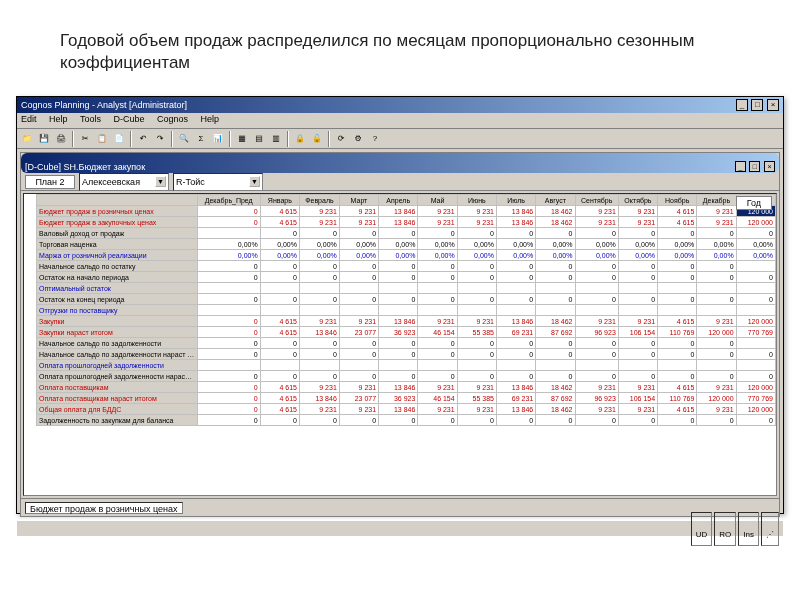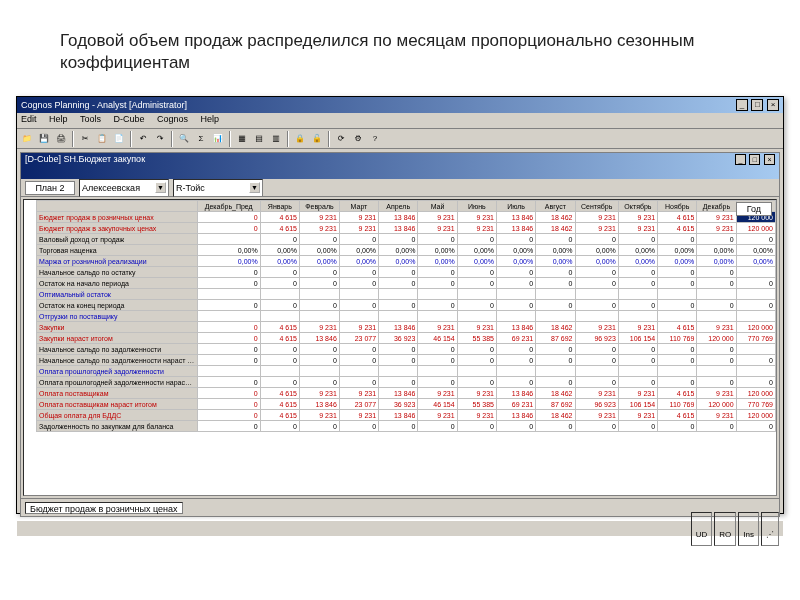--- a/index.html
+++ b/index.html
@@ -7,21 +7,21 @@
   .slide-title { font-size:17px; font-weight:400; color:#222; padding:30px 60px 10px 60px; line-height:1.3; }
   .app-frame { position:absolute; left:16px; top:96px; width:768px; height:418px; background:#d4d0c8; border:1px solid #000; box-shadow:2px 2px 5px rgba(0,0,0,0.3); }
   .titlebar { height:16px; background:linear-gradient(to right,#0a246a,#a6caf0); color:#fff; font-size:9px; padding:1px 4px; display:flex; justify-content:space-between; align-items:center; }
   .titlebar .buttons span { display:inline-block; width:12px; height:12px; background:#d4d0c8; border:1px solid #000; margin-left:1px; text-align:center; line-height:10px; font-size:8px; color:#000;}
   .menubar { height:16px; background:#d4d0c8; border-bottom:1px solid #808080; padding:1px 4px; font-size:9px; }
   .menubar span { margin-right:10px; }
   .toolbar { height:20px; background:#d4d0c8; border-bottom:1px solid #808080; display:flex; align-items:center; padding:0 2px; gap:1px;}
   .tool-btn { width:16px; height:16px; background:#d4d0c8; border:1px solid #d4d0c8; display:inline-flex; align-items:center; justify-content:center; font-size:8px;}
   .tool-sep { width:2px; height:16px; border-left:1px solid #808080; border-right:1px solid #fff; margin:0 2px;}
   .inner-window { margin:3px; border:1px solid #808080; background:#d4d0c8; height:365px; display:flex; flex-direction:column;}
-  .inner-titlebar { height:26px; background:linear-gradient(to right,#0a246a,#a6caf0); color:#fff; font-size:9px; padding:1px 4px; display:flex; justify-content:space-between; align-items:flex-start;}
+  .inner-titlebar { height:20px; background:linear-gradient(to right,#0a246a,#a6caf0); color:#fff; font-size:9px; padding:1px 4px; display:flex; justify-content:space-between; align-items:flex-end;border-radius:6px;}
   .inner-titlebar .buttons span { display:inline-block; width:11px; height:11px; background:#d4d0c8; border:1px solid #000; margin-left:1px; text-align:center; line-height:9px; font-size:7px; color:#000;}
   .selector-row { height:18px; display:flex; align-items:center; gap:4px; padding:2px 4px; border-bottom:1px solid #808080;}
   .tab { background:#fff; border:1px solid #808080; padding:1px 6px; font-size:9px; min-width:50px;text-align:center;}
   .dropdown { background:#fff; border:1px inset #808080; padding:8px 2px; font-size:9px; display:flex; justify-content:space-between; align-items:center; min-width:90px; height:14px;}
   .dd-arrow { background:#d4d0c8; border:1px outset #fff; width:11px; height:11px; font-size:7px; text-align:center; line-height:9px;}
   .grid-area { flex:1; background:#fff; border:1px inset #808080; margin:2px; overflow:hidden; position:relative;padding-left:12px;}
   table { border-collapse:collapse; width:100%; font-size:7px; }
   th, td { border:1px solid #c0c0c0; padding:0 2px; height:11px; white-space:nowrap; overflow:hidden; }
   th { background:#d4d0c8; font-weight:normal; text-align:center; }
   td.rowhead { background:#d4d0c8; text-align:left; width:135px; max-width:135px; overflow:hidden; text-overflow:ellipsis;}

